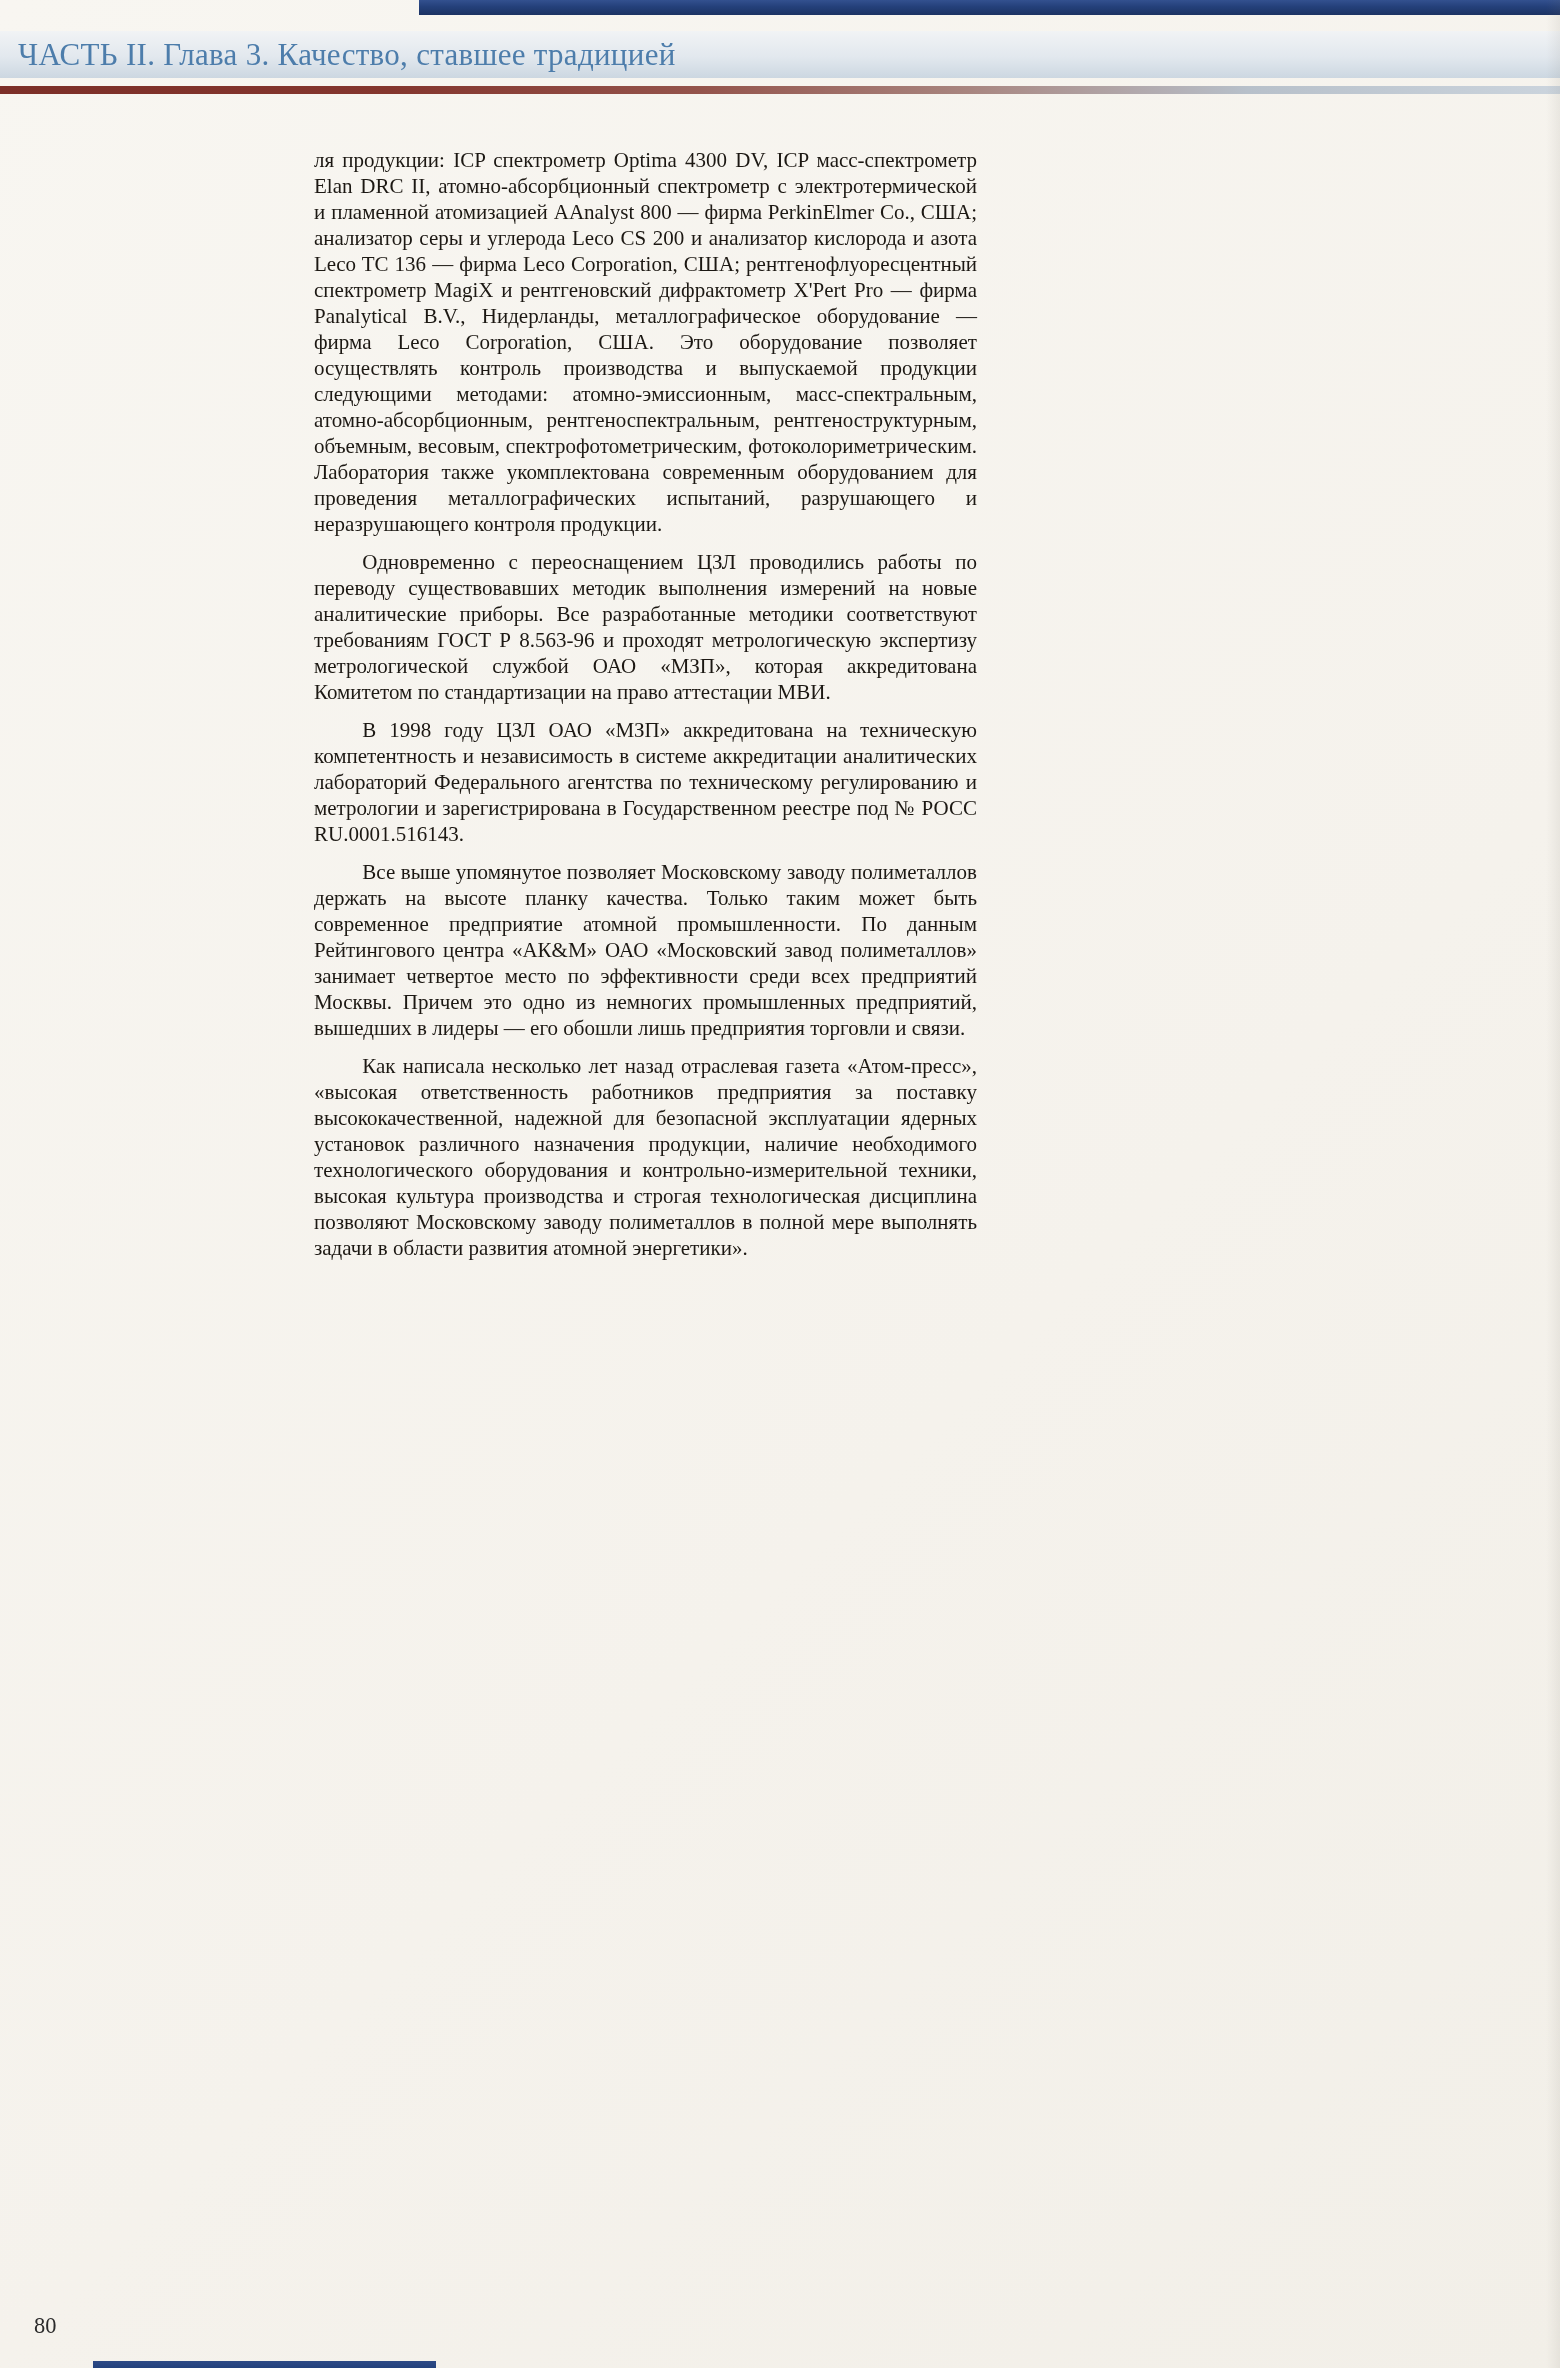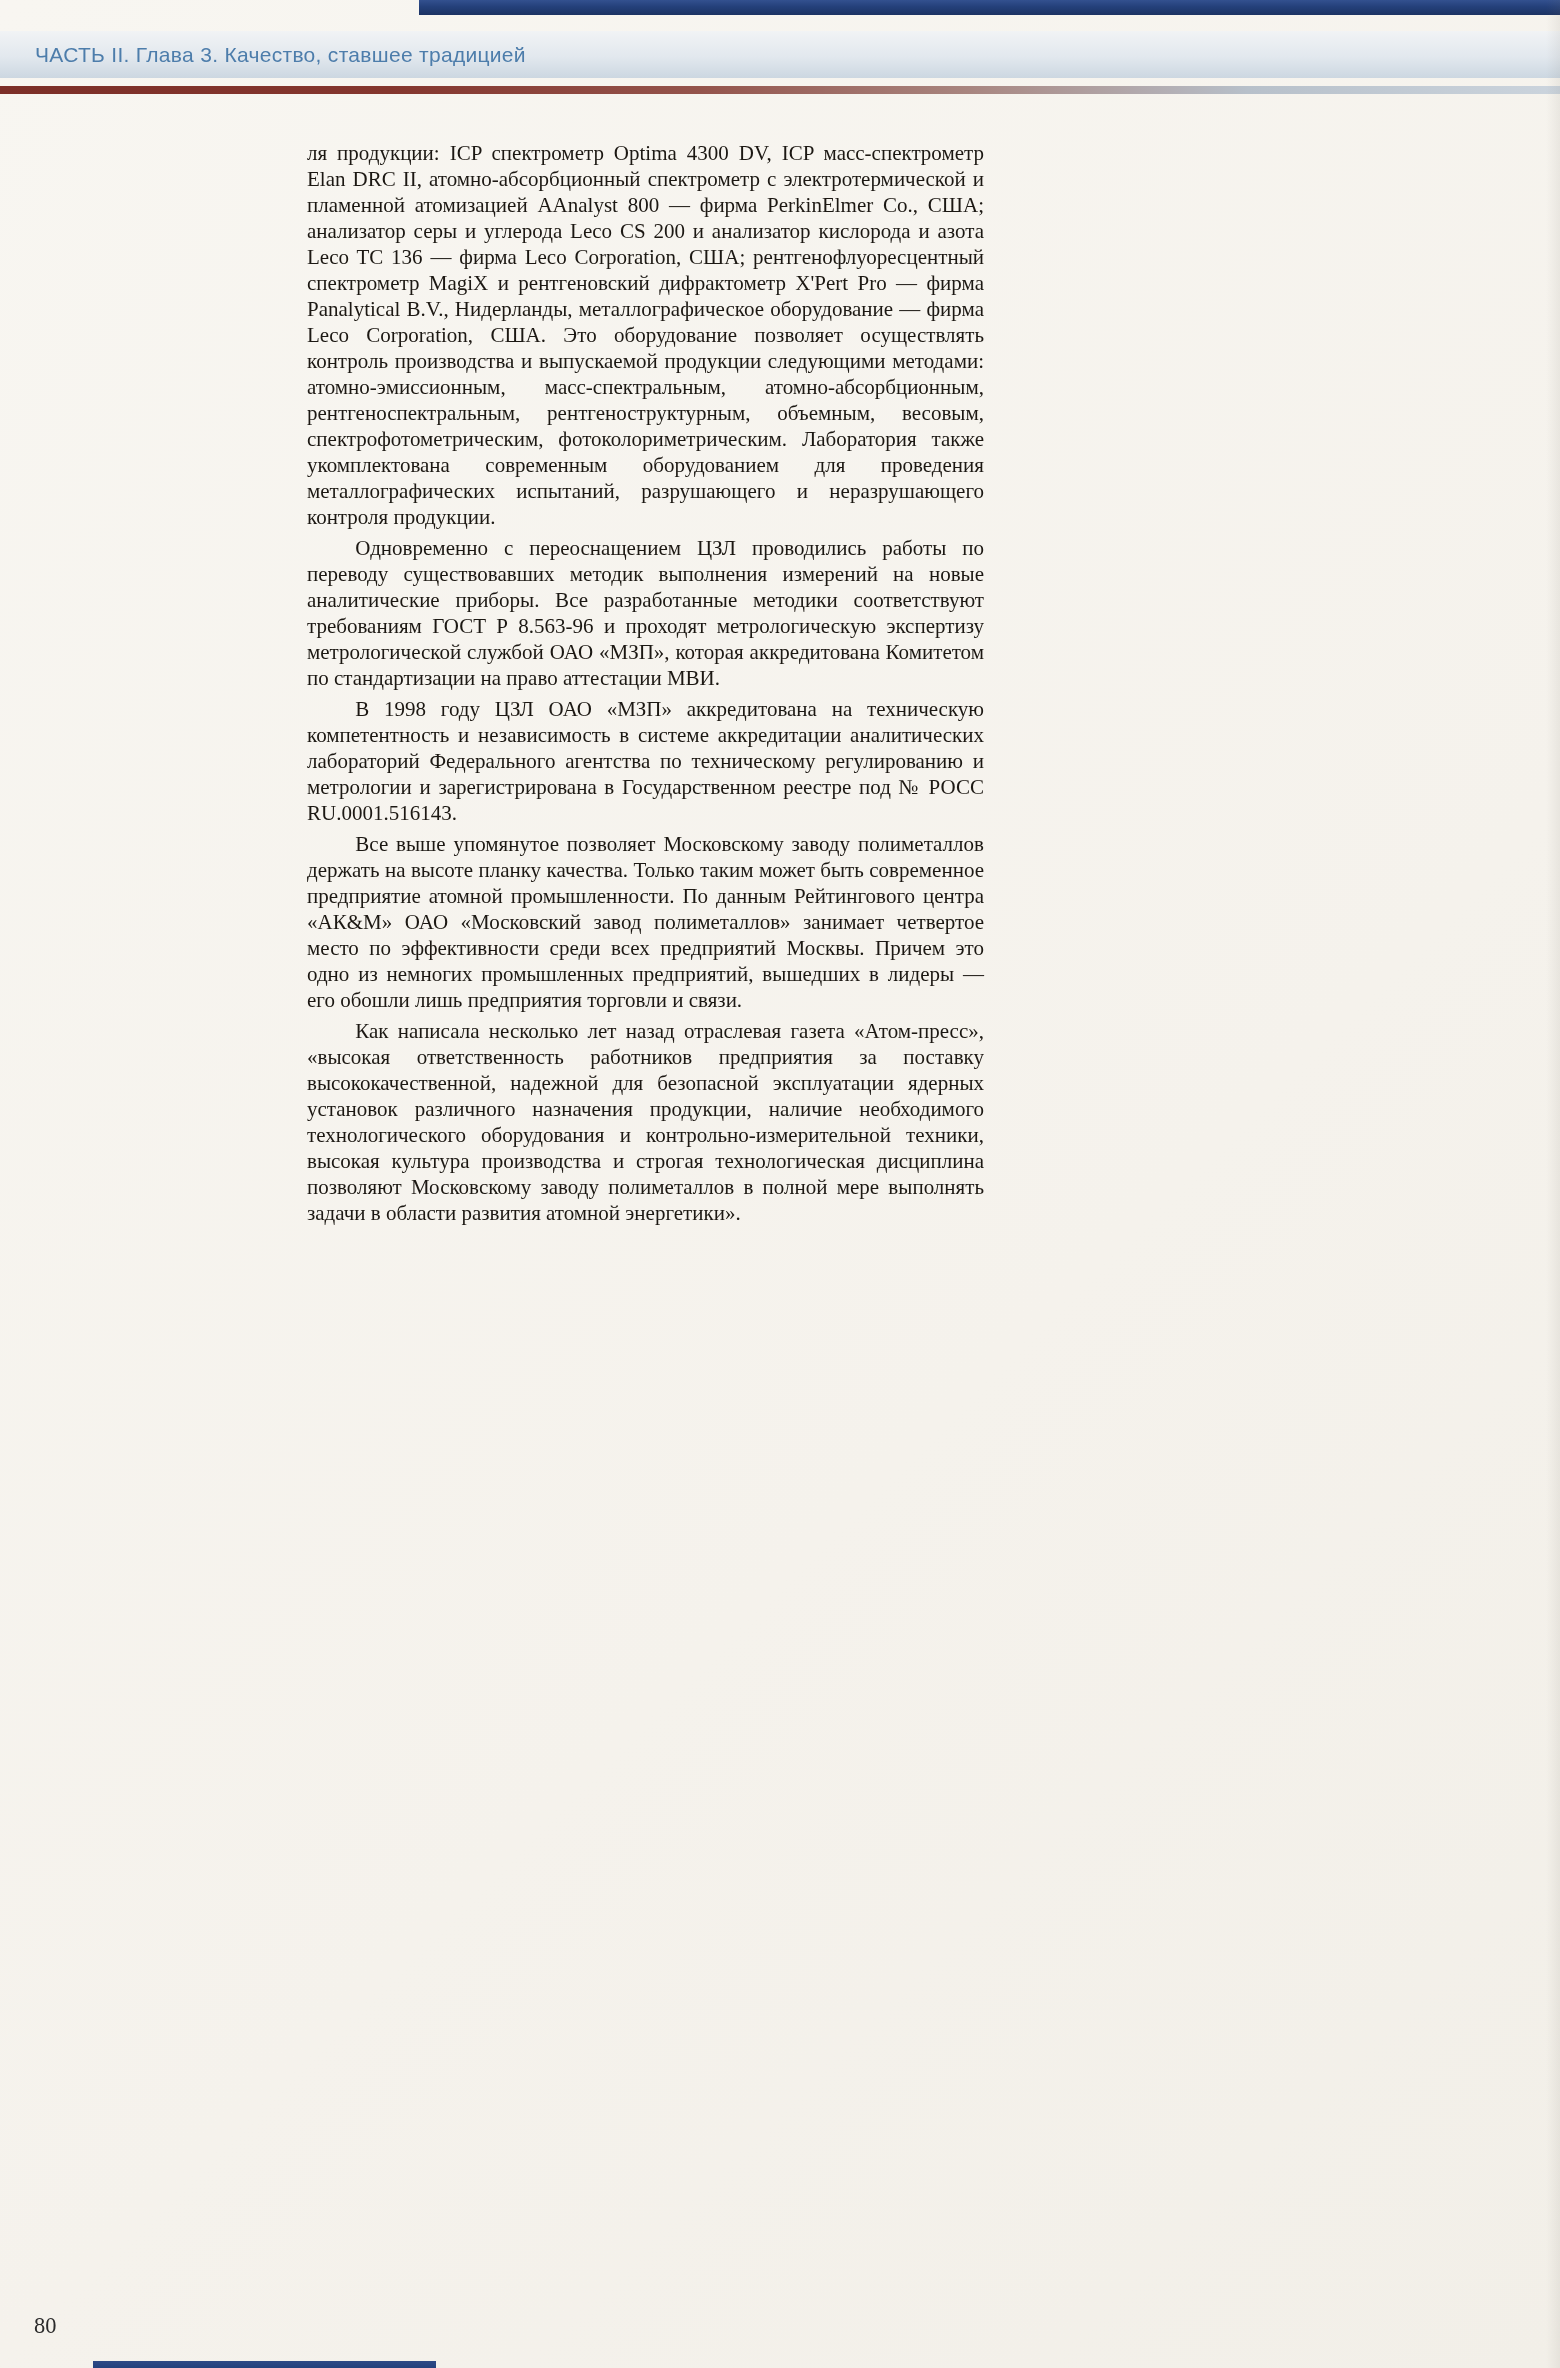--- a/index.html
+++ b/index.html
@@ -32,25 +32,25 @@
     position: absolute;
     top: 31px;
     left: 0;
     width: 100%;
     height: 47px;
     background: linear-gradient(to bottom, #f1f3f5 0%, #e2e8ee 55%, #ccd7e1 100%);
     display: flex;
     align-items: center;
   }
   .header-title {
-    font-family: Liberation Sans, sans-serif;
-    font-size: 21px;
+    font-family: Liberation Serif, serif;
+    font-size: 31px;
     font-weight: 400;
     color: #4d7dab;
-    padding-left: 35px;
+    padding-left: 18px;
     letter-spacing: 0.3px;
     white-space: nowrap;
   }
   
   .header-rule {
     position: absolute;
     top: 86px;
     left: 0;
     width: 100%;
     height: 7.8px;
@@ -63,21 +63,21 @@
     position: absolute;
     left: 302px;
     top: 135px;
     width: 687px;
     font-size: 21px;
     line-height: 26px;
     text-align: justify;
     color: #1c1813;
   }
   .text-block p {
-    margin: 5px;
+    margin: 12px;
     text-indent: 2.3em;
   }
   .text-block p.no-indent {
     text-indent: 0;
   }
   .page-number {
     position: absolute;
     left: 34px;
     top: 2313px;
     font-size: 22.4px;

